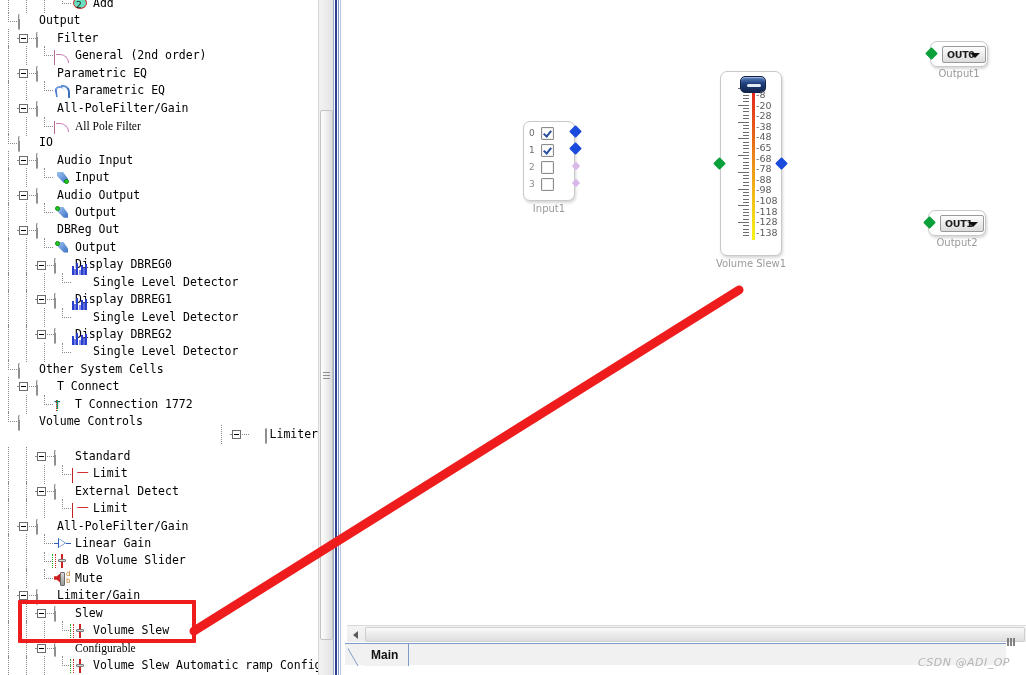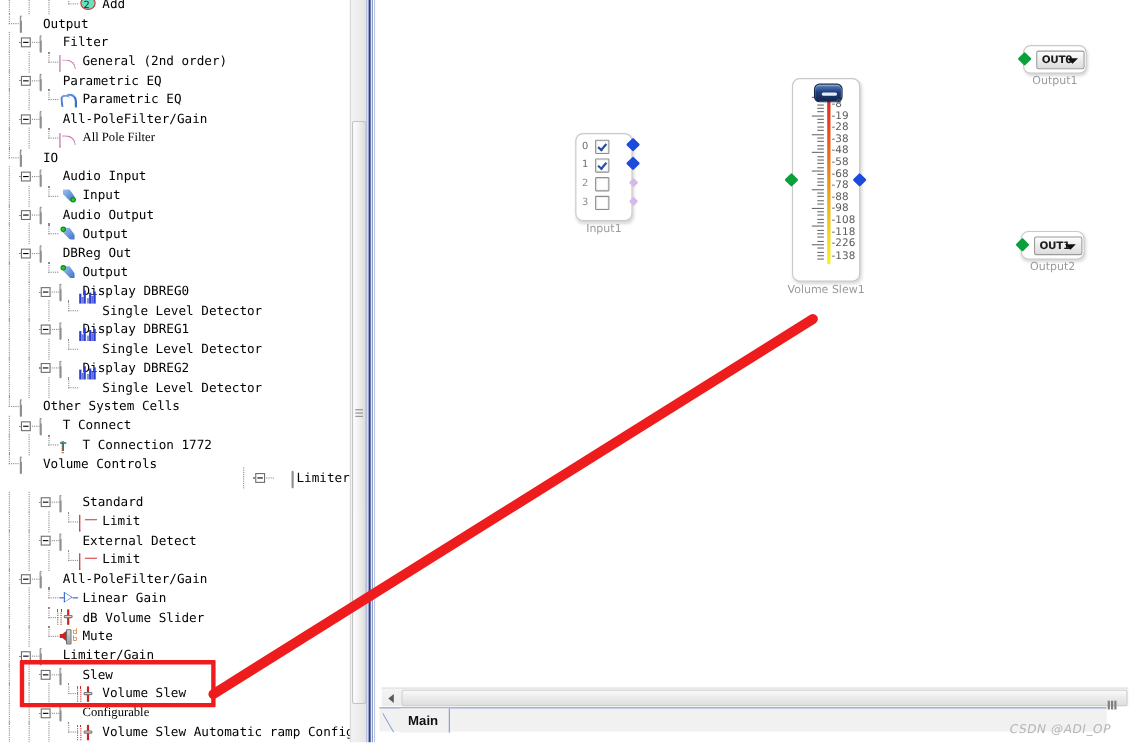--- a/index.html
+++ b/index.html
@@ -762,32 +762,32 @@
           <i style="top: 134px; width: 11px;"></i>
           <i style="top: 137.35px; width: 6px;"></i>
           <i style="top: 140.7px; width: 6px;"></i>
           <i style="top: 144.05px; width: 6px;"></i>
           <i style="top: 147.4px; width: 6px;"></i>
         </div>
       <div class="slew-track"></div>
       <div class="slew-knob"></div>
       <div class="slew-scale" id="slew-scale">
           <span style="top: 0px;">-8</span>
-          <span style="top: 10.6px;">-19</span>
+          <span style="top: 10.6px;">-20</span>
           <span style="top: 21.2px;">-28</span>
           <span style="top: 31.8px;">-38</span>
           <span style="top: 42.4px;">-48</span>
-          <span style="top: 53px;">-58</span>
+          <span style="top: 53px;">-65</span>
           <span style="top: 63.6px;">-68</span>
           <span style="top: 74.2px;">-78</span>
           <span style="top: 84.8px;">-88</span>
           <span style="top: 95.4px;">-98</span>
           <span style="top: 106px;">-108</span>
           <span style="top: 116.6px;">-118</span>
-          <span style="top: 127.2px;">-226</span>
+          <span style="top: 127.2px;">-128</span>
           <span style="top: 137.8px;">-138</span>
         </div>
     </div>
     <div class="pin green" style="left:370px; top:159px;"></div>
     <div class="pin blue" style="left:432px; top:159px;"></div>
     <div class="node-caption" style="left:363px; top:258px; width:86px;">Volume Slew1</div>
 
     <div class="node node-out" id="node-output1">
       <div class="out-combo">
         <span class="txt">OUT0</span>

